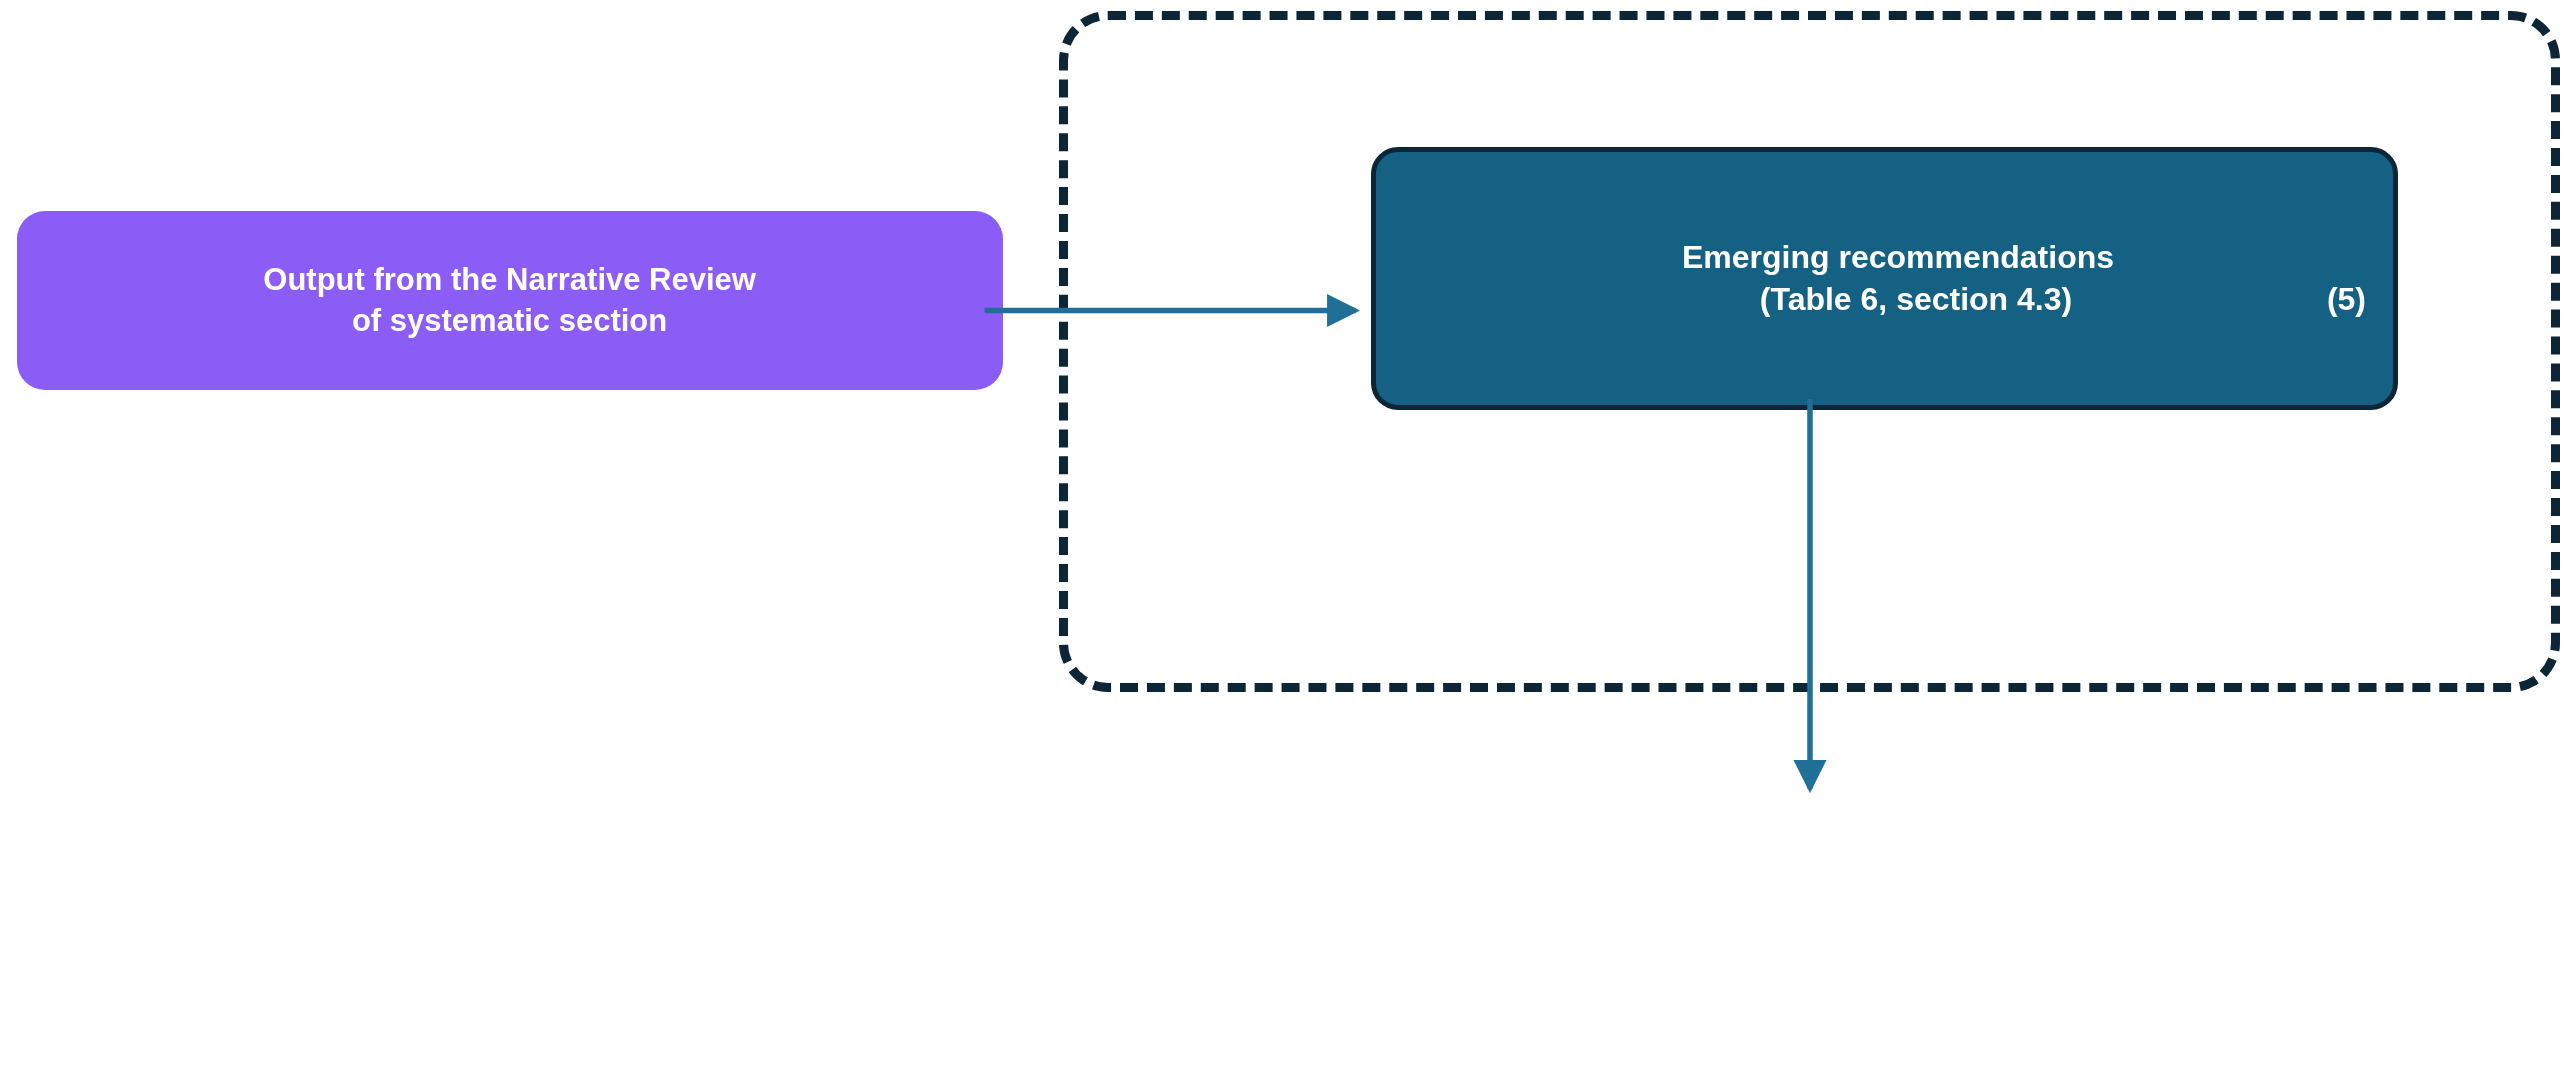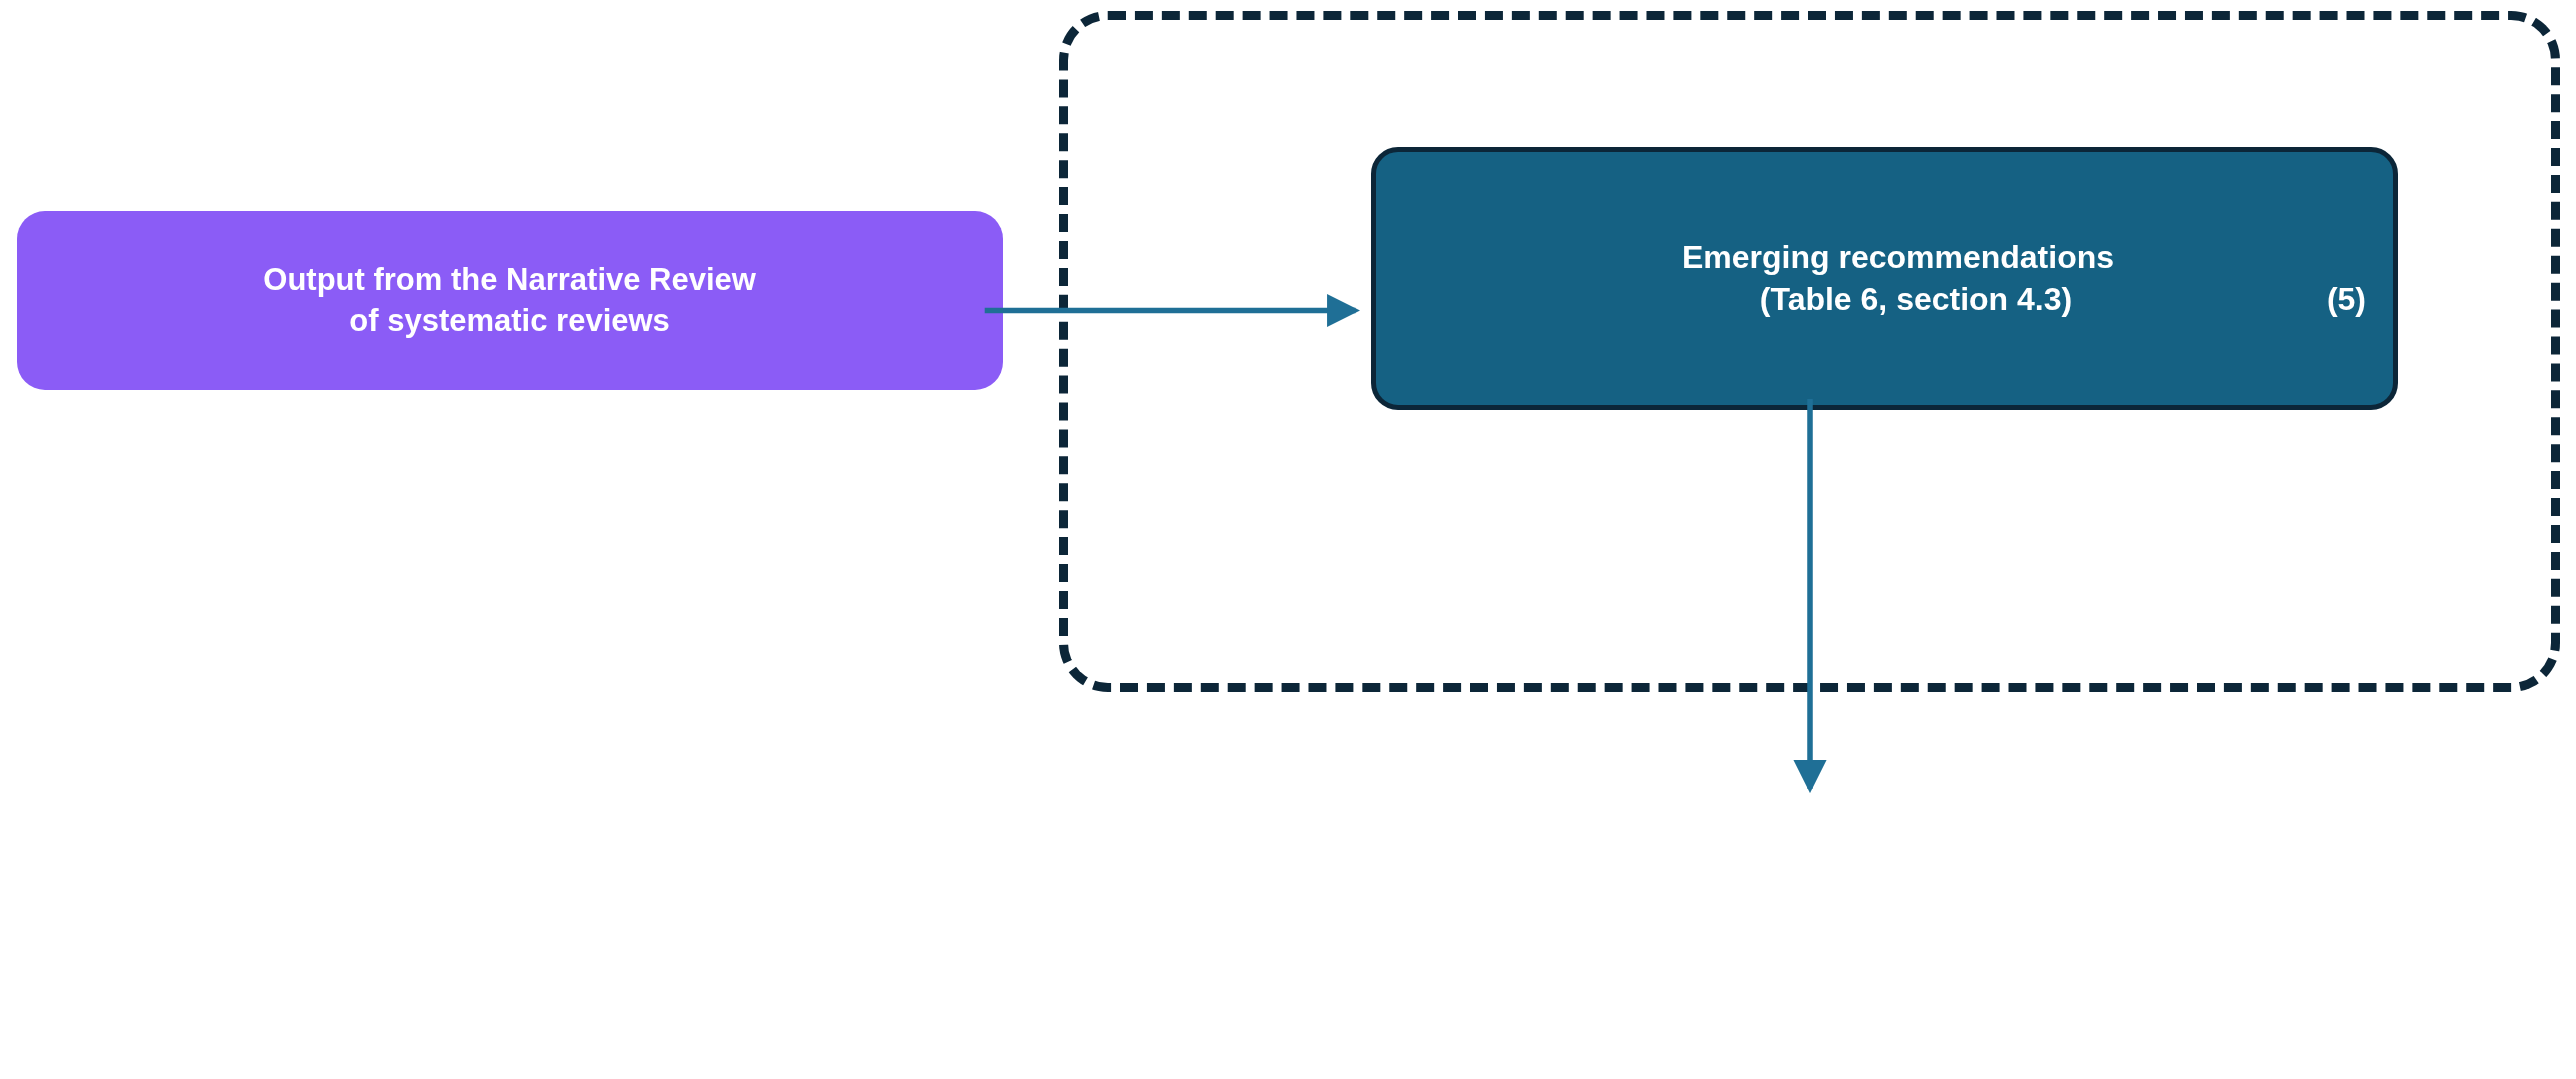--- a/index.html
+++ b/index.html
@@ -125,21 +125,21 @@
 </style>
 </head>
 <body>
 
 <div id="canvas">
 
   <div class="dashed-group"></div>
 
   <div class="node node-blue">
     <span class="line">Output from the Narrative Review</span>
-    <span class="line">of systematic reviews</span>
+    <span class="line">of systematic section</span>
   </div>
 
   <svg class="connector arrow-h" viewBox="0 0 660 100">
     <defs>
       <marker id="head-right" markerWidth="6" markerHeight="6" refX="5.2" refY="3" orient="auto" markerUnits="strokeWidth">
         <path d="M0,0 L6,3 L0,6 z" fill="#1F6F96"></path>
       </marker>
     </defs>
     <line x1="0" y1="50" x2="608" y2="50" stroke="#1F6F96" stroke-width="9" marker-end="url(#head-right)"></line>
   </svg>

